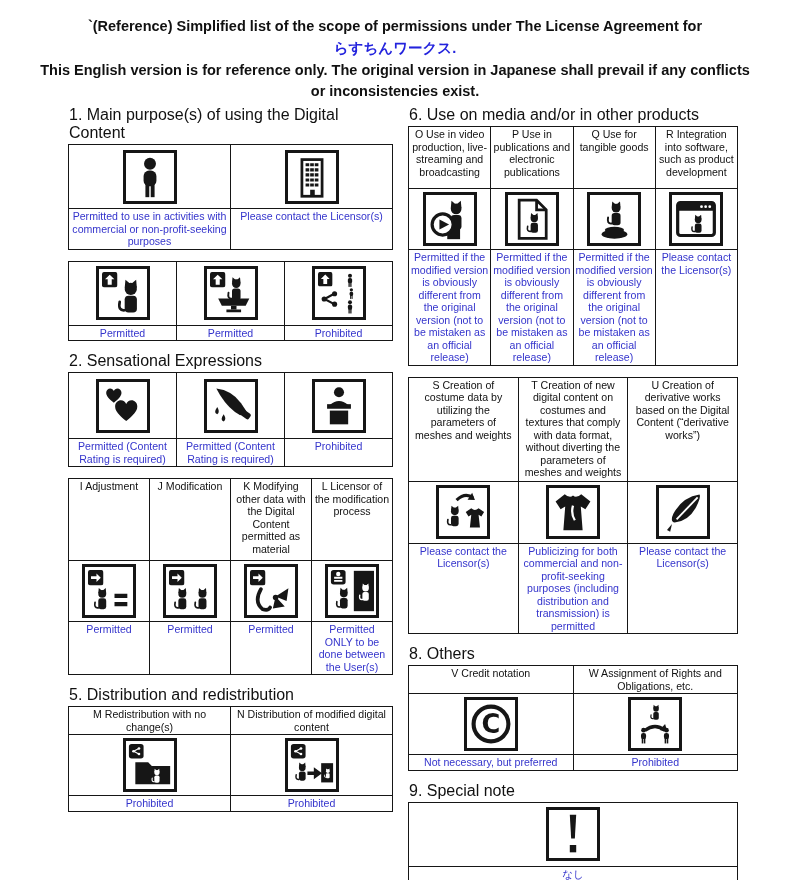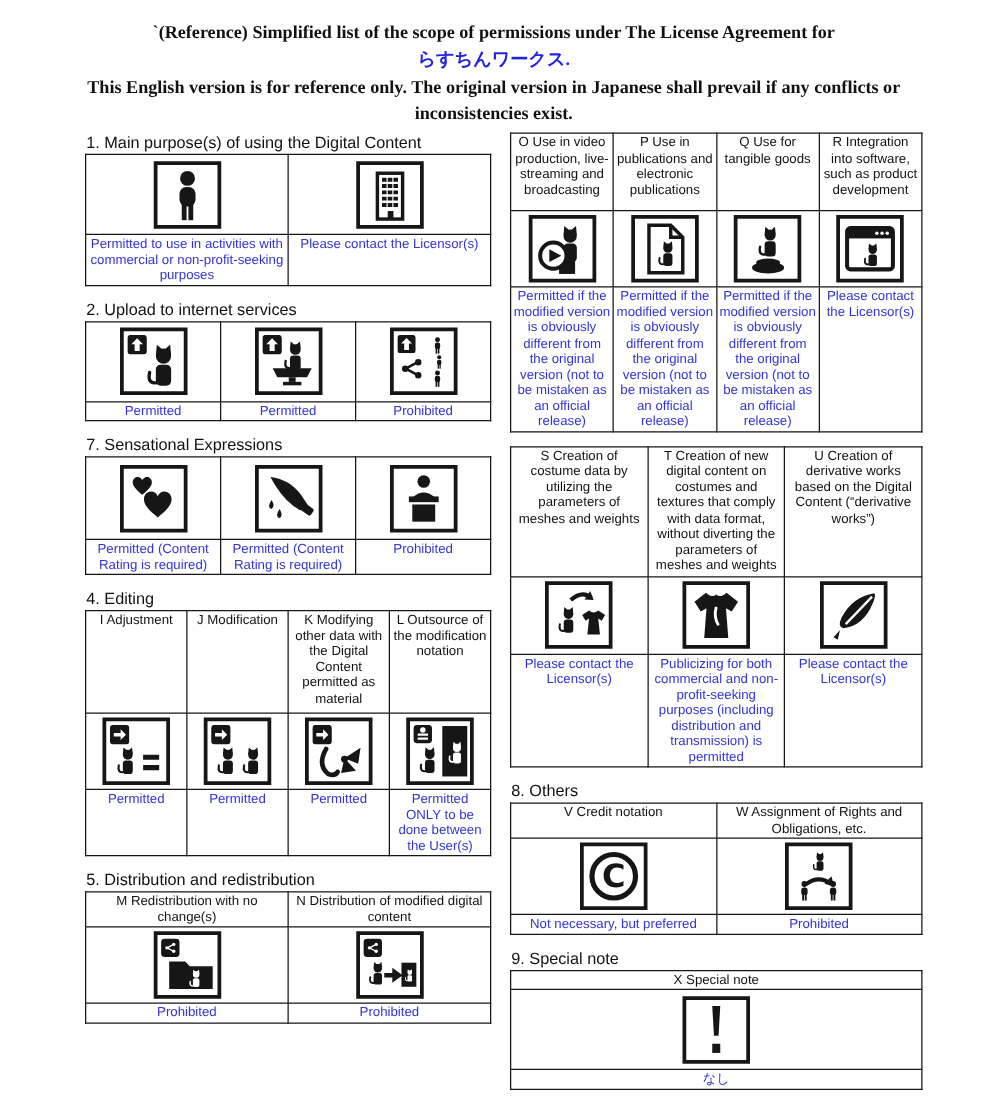--- a/index.html
+++ b/index.html
@@ -1,27 +1,27 @@
 <!DOCTYPE html>
 <html><head>
 <meta charset="utf-8">
 <style>
   * { box-sizing: border-box; }
   body { margin:0; background:#ffffff; font-family:"Liberation Sans", sans-serif; color:#111; }
   .page { position:relative; width:790px; height:880px; overflow:hidden; background:#fff; }
 
-  .doc-title { text-align:center; font-weight:bold; font-size:14.5px; line-height:1.5; padding:16px 40px 0 40px;font-family:Liberation Serif, serif; }
+  .doc-title { text-align:center; font-weight:bold; font-size:14.5px; line-height:1.5; padding:16px 40px 0 40px; }
   .brand { color:#2323dd;margin-top:48px; }
 
   .col { position:absolute; top:106px; }
   .col-left  { left:68px;  width:325px; }
   .col-right { left:408px; width:330px; }
 
   .section { margin-bottom:11px; }
-  .sec-title { font-size:13px; margin:0 0 2px 1px; color:#111; }
+  .sec-title { font-size:16px; margin:0 0 2px 1px; color:#111; }
 
   table.grid { border-collapse:collapse; width:100%; table-layout:fixed; }
   .grid td { border:1.6px solid #161616; padding:1px 2px; text-align:center;
              font-size:10.6px; line-height:1.18; vertical-align:top; background:#fff; }
   .r-icon td { vertical-align:middle; }
 
   .iconbox { width:54px; height:54px; border:3px solid #161616; margin:2px auto;
              display:flex; align-items:center; justify-content:center; background:#fff; }
   .iconbox svg { width:44px; height:44px; display:block; color:#161616; }
 
@@ -110,21 +110,20 @@
         </tr>
         <tr class="r-status">
           <td class="st">Permitted to use in activities with commercial or non-profit-seeking purposes</td>
           <td class="st nl">Please contact the Licensor(s)</td>
         </tr>
       </tbody>
         </table>
     </div>
 
     <div class="section">
-      <div class="sec-title">2. Upload to internet services</div>
       <table class="grid" id="s2">
         <tbody>
         <tr class="r-icon">
           <td>
                 <div class="iconbox">
             <svg viewBox="0 0 48 48">
               <use href="#i-cat" x="10" y="7" width="40" height="40"></use>
               <use href="#i-upload" x="1" y="1" width="17" height="17"></use>
             </svg>
           </div>
@@ -155,21 +154,21 @@
         <tr class="r-status">
           <td class="st">Permitted</td>
           <td class="st">Permitted</td>
           <td class="st">Prohibited</td>
         </tr>
       </tbody>
         </table>
     </div>
 
     <div class="section">
-      <div class="sec-title">7. Sensational Expressions</div>
+      <div class="sec-title">2. Sensational Expressions</div>
       <table class="grid" id="s3">
         <tbody>
         <tr class="r-icon">
           <td>
                 <div class="iconbox">
             <svg viewBox="0 0 48 48">
               <use href="#i-heart" x="4" y="3" width="20" height="20"></use>
               <use href="#i-heart" x="13" y="15" width="29" height="29"></use>
             </svg>
           </div>
@@ -197,28 +196,27 @@
         <tr class="r-status">
           <td class="st">Permitted (Content Rating is required)</td>
           <td class="st">Permitted (Content Rating is required)</td>
           <td class="st">Prohibited</td>
         </tr>
       </tbody>
         </table>
     </div>
 
     <div class="section">
-      <div class="sec-title">4. Editing</div>
       <table class="grid" id="s4">
         <tbody>
             <tr class="r-head">
           <td>I Adjustment</td>
           <td>J Modification</td>
           <td>K Modifying other data with the Digital Content permitted as material</td>
-          <td>L Outsource of the modification notation</td>
+          <td>L Licensor of the modification process</td>
         </tr>
         <tr class="r-icon">
           <td>
                 <div class="iconbox">
             <svg viewBox="0 0 48 48">
               <use href="#i-arrowr" x="1" y="1" width="17" height="17"></use>
               <use href="#i-cat" x="2" y="19" width="26" height="26"></use>
               <path d="M30 27 h14 v4.5 h-14 z M30 36 h14 v4.5 h-14 z" fill="currentColor"></path>
             </svg>
           </div>
@@ -303,20 +301,21 @@
         </tr>
       </tbody>
         </table>
     </div>
 
   </div>
 
   <div class="col col-right">
 
     <div class="section">
+      <div class="sec-title">6. Use on media and/or in other products</div>
       <table class="grid" id="s6">
         <tbody>
             <tr class="r-head">
           <td>O Use in video production, live-streaming and broadcasting</td>
           <td>P Use in publications and electronic publications</td>
           <td>Q Use for tangible goods</td>
           <td>R Integration into software, such as product development</td>
         </tr>
         <tr class="r-icon">
           <td>
@@ -450,23 +449,20 @@
           <td class="st">Prohibited</td>
         </tr>
       </tbody>
         </table>
     </div>
 
     <div class="section">
       <div class="sec-title">9. Special note</div>
       <table class="grid" id="s9">
         <tbody>
-            <tr class="r-head">
-          <td>X Special note</td>
-        </tr>
         <tr class="r-icon">
           <td>
                 <div class="iconbox">
             <svg viewBox="0 0 48 48">
               <path d="M20.5 3 h7 L26 29 h-4 Z" fill="currentColor"></path>
               <rect x="20.5" y="36" width="7" height="8" fill="currentColor"></rect>
             </svg>
           </div>
               </td>
         </tr>

